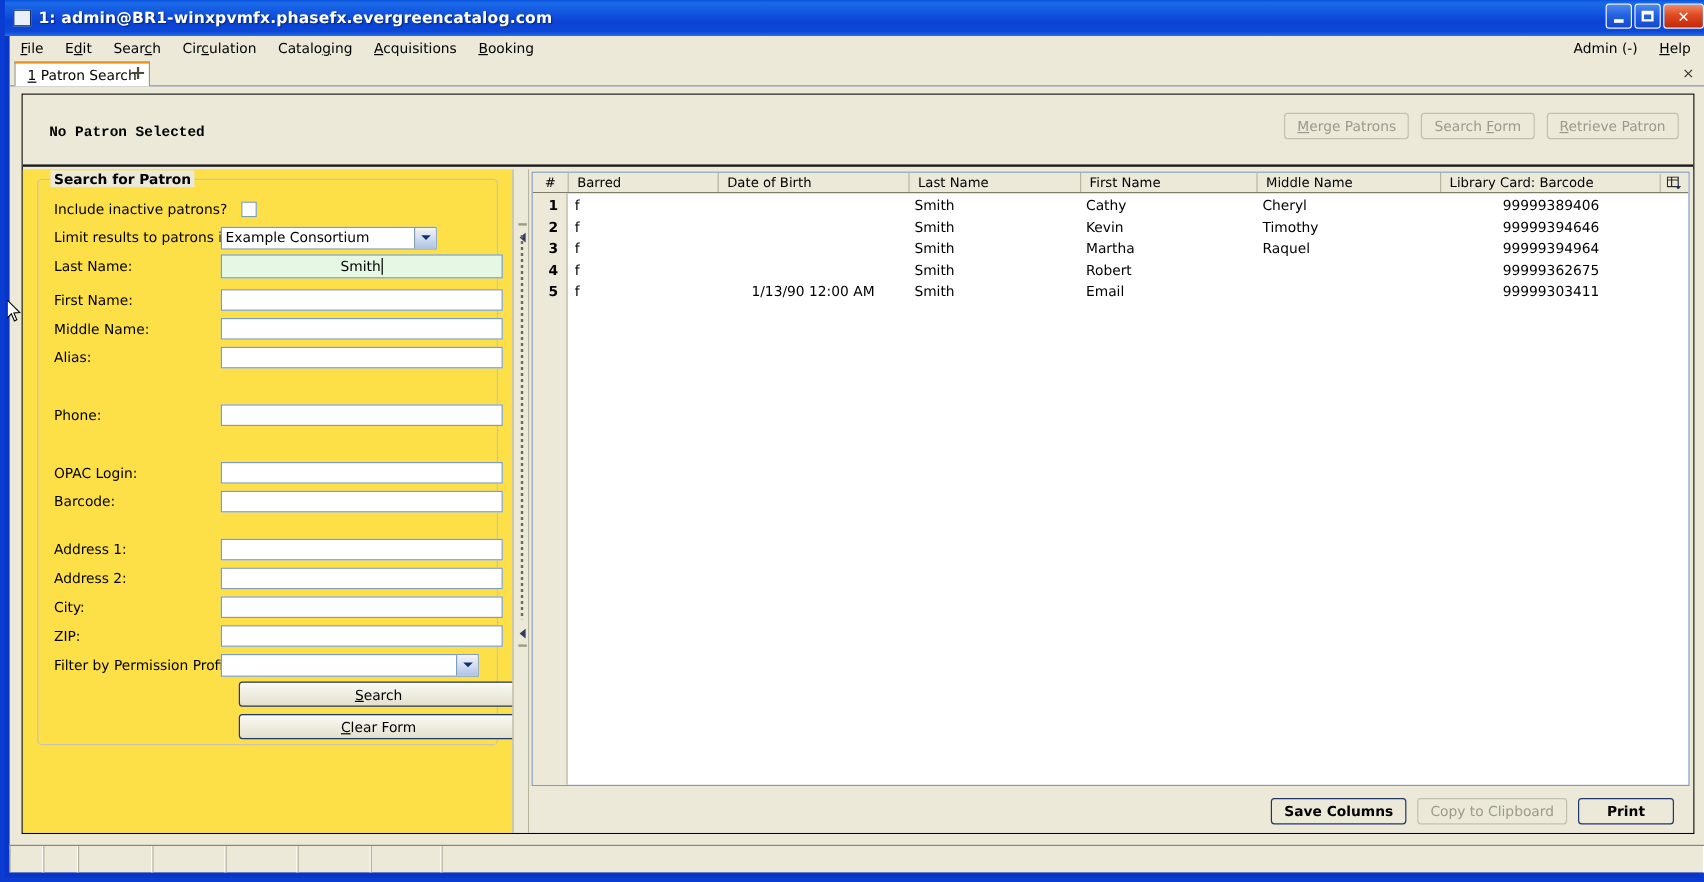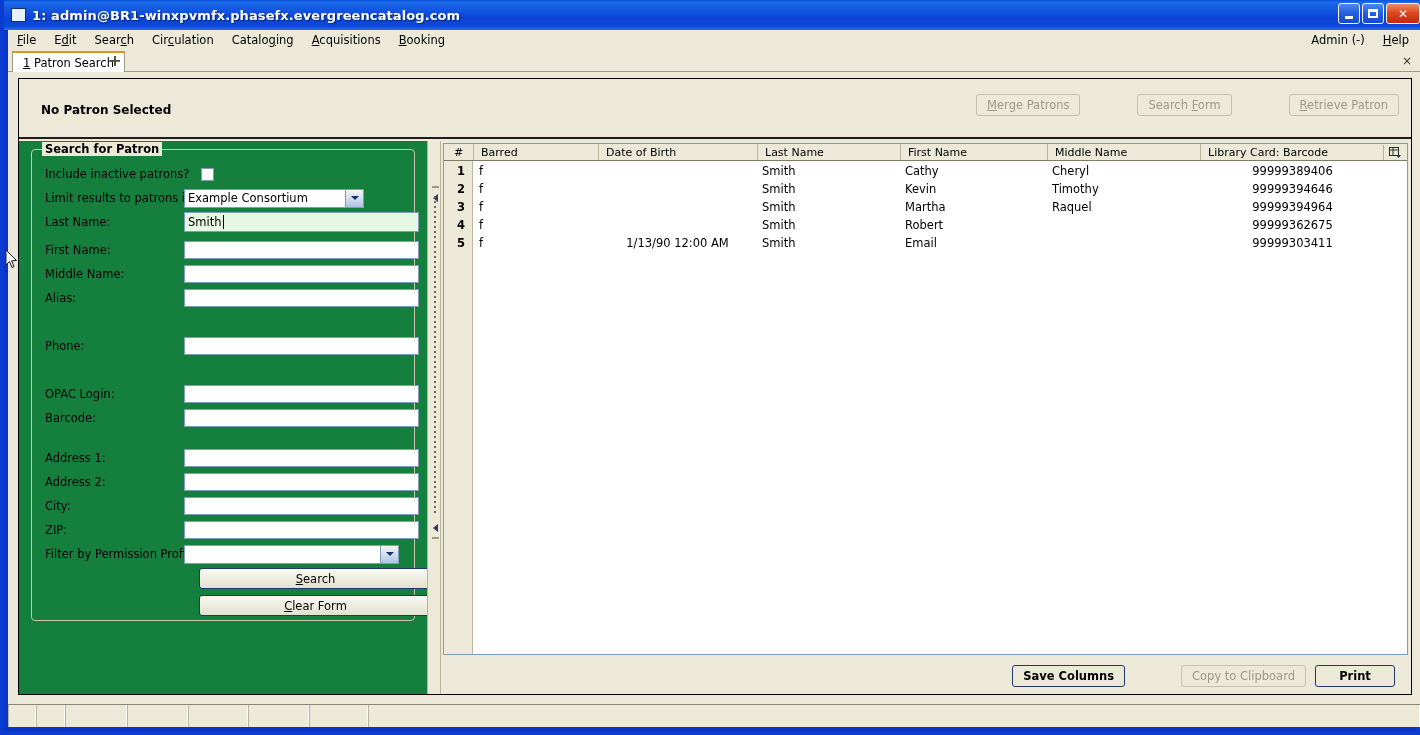--- a/index.html
+++ b/index.html
@@ -129,44 +129,45 @@
   
   .patron-header {
     position: absolute; left: 0; top: 0;
     width: 1392px; height: 60px;
     box-sizing: border-box;
     border-bottom: 2px solid #1d1d1d;
     background: #ECE9D8;
   }
   .patron-header-label {
     position: absolute; left: 22px; top: 24px;
-    font-size: 12px; font-weight: bold;
+    font-size: 12px; font-weight: bold; font-family: Liberation Mono, monospace;
   }
   .header-btns {
     position: absolute; right: 12px; top: 15px;
     display: flex; gap: 10px;
   }
   .btn {
     border: 1px solid #8a8a75;
     background: #ECE9D8;
     border-radius: 3px;
     padding: 3px 10px;
     font-size: 11.5px;
     box-sizing: border-box;
     white-space: nowrap;
     text-align: center;
   }
-  .btn.disabled { color: #9a9a8c; border-color: #c3c1ad; margin-left: 47px; }
+  .btn.disabled { color: #9a9a8c; border-color: #c3c1ad; }
   .btn.default { border: 1px solid #21386b; font-weight: bold; }
   
   .left-pane {
     position: absolute; left: 0; top: 62px;
     width: 408px; height: 553px;
-    background: #15803d;
-    box-sizing: border-box;
+    background: #fde047;
+    box-sizing: border-box;
+    text-align: center;
   }
   .fieldset {
     position: absolute; left: 12px; top: 8px;
     width: 384px; height: 472px;
     border: 1px solid #c8c4ae;
     border-radius: 4px;
     box-sizing: border-box;
   }
   .legend {
     position: absolute; left: 10px; top: -8px;

